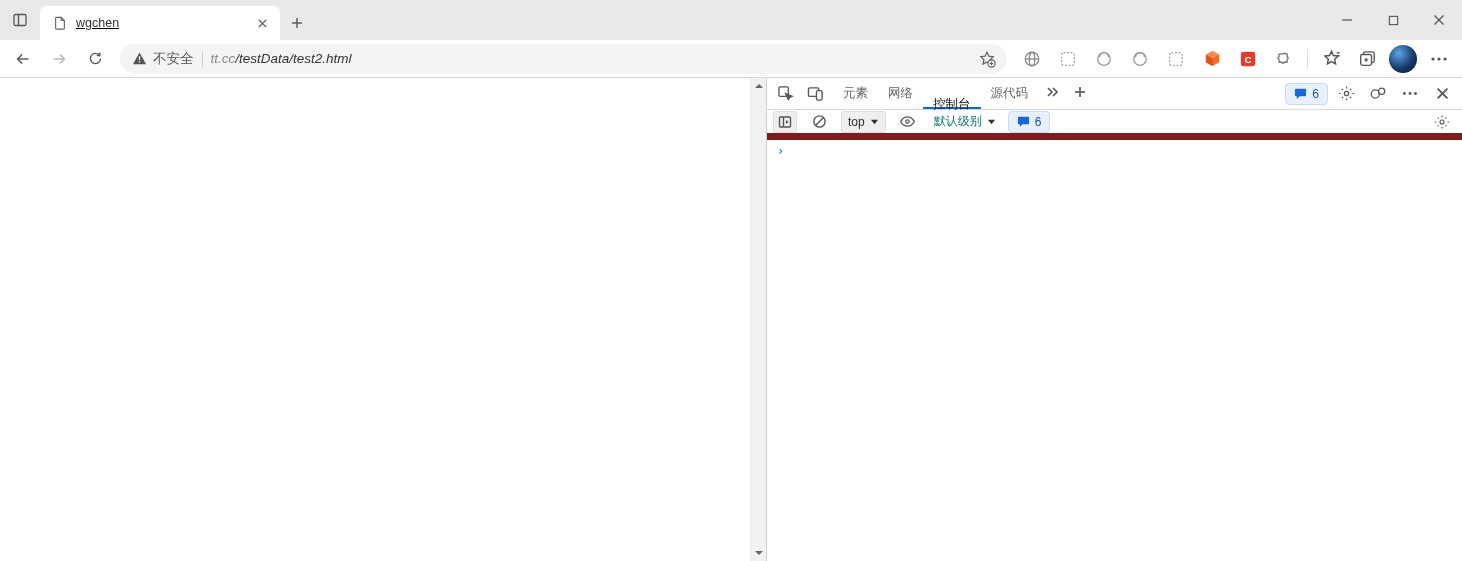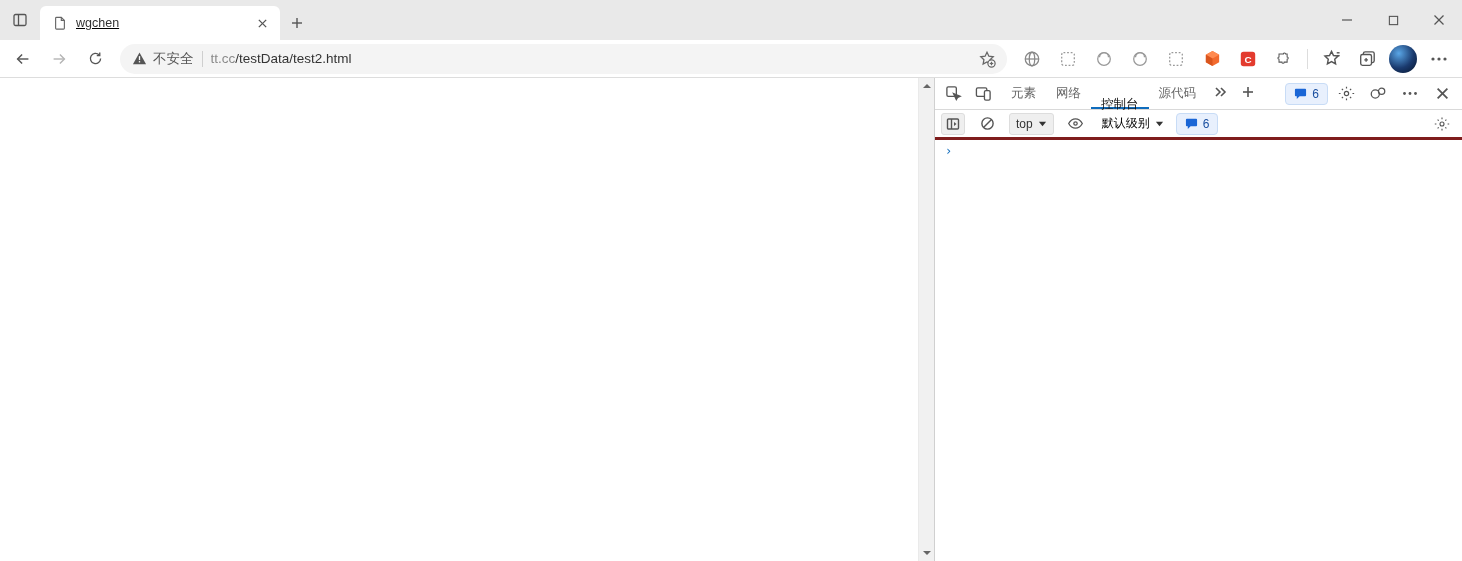--- a/index.html
+++ b/index.html
@@ -28,56 +28,56 @@
     padding: 0 6px; border-bottom: 1px solid #ddd;
   }
   .nav-btn { width:34px; height:30px; display:flex; align-items:center; justify-content:center; color:#555; border-radius:4px; }
   .nav-btn.disabled { color:#b5b5b5; }
   .address {
     flex:1; height:30px; background:#f4f4f4; border-radius:15px; display:flex; align-items:center;
     padding: 0 6px 0 12px; margin: 0 6px; gap:8px; font-size:13.5px; color:#333;
   }
   .addr-warn { display:flex; align-items:center; gap:6px; color:#555; }
   .addr-sep { width:1px; height:16px; background:#cfcfcf; }
-  .addr-text { flex:1; white-space:nowrap; overflow:hidden; }
+  .addr-text { flex:1; white-space:nowrap; overflow:hidden;font-style:italic; }
   .addr-text .dim { color:#8a8a8a; }
   .addr-fav { width:28px; height:28px; display:flex; align-items:center; justify-content:center; color:#666; }
   .ext-btn { width:34px; height:30px; display:flex; align-items:center; justify-content:center; color:#555; border-radius:4px; position:relative; }
   .ext-sep { width:1px; height:20px; background:#ddd; margin:0 4px; }
   .avatar { width:28px; height:28px; border-radius:50%; background: radial-gradient(circle at 35% 30%, #5aa6e6 0%, #1a3a6e 55%, #051228 100%); }
 
   
   .content { flex:1; display:flex; min-height:0; }
   .page-area { flex:1; position:relative; background:#fff; display:flex; }
   .page-body { flex:1; }
   .page-scrollbar { width:16px; background:#f1f1f1; position:relative; border-left:1px solid #eaeaea; }
   .scroll-arrow { height:16px; display:flex; align-items:center; justify-content:center; color:#666; }
   .scroll-track { position:absolute; top:16px; bottom:16px; left:0; right:0; }
 
   
-  .devtools { width:528px; background:#fff; border-left:1px solid #d0d0d0; display:flex; flex-direction:column; font-size:12.5px; color:#333; }
+  .devtools { width:696px; background:#fff; border-left:1px solid #d0d0d0; display:flex; flex-direction:column; font-size:12.5px; color:#333; }
   .dt-tabs { height:32px; border-bottom:1px solid #d9d9d9; display:flex; align-items:stretch; }
   .dt-left-icons { display:flex; align-items:center; padding:0 4px; gap:2px; }
   .dt-ibtn { width:28px; height:28px; display:flex; align-items:center; justify-content:center; color:#555; border-radius:3px; }
   .dt-tab { padding:0 10px; display:flex; align-items:center; color:#666; white-space:nowrap; }
   .dt-tab.active { color:#111; border-bottom:2px solid #0f6cbd;margin-top:23px; }
   .dt-tabs-spacer { flex:1; }
   .dt-right-icons { display:flex; align-items:center; gap:4px; padding-right:6px; }
   .dt-badge {
     height:22px; display:flex; align-items:center; gap:5px; padding:0 8px;
     background:#e8f0fd; border:1px solid #c8dcf6; border-radius:4px; color:#1a4fa0; font-size:12px;
   }
   .dt-badge svg { color:#1a66d6; }
 
   
-  .dt-sub { height:30px; border-bottom:3px solid #7f1d1d; display:flex; align-items:center; gap:8px; padding:0 6px; }
+  .dt-sub { height:30px; border-bottom:7px solid #7f1d1d; display:flex; align-items:center; gap:8px; padding:0 6px; }
   .dt-select { height:22px; background:#efefef; border:1px solid #ddd; border-radius:3px; display:flex; align-items:center; padding:0 6px; gap:5px; font-size:12px; color:#333; }
   .dt-filter { flex:0 0 130px; height:22px; border:1px solid #ddd; border-radius:3px; padding:0 7px; font-size:12px; color:#333; background:#fff; outline:none; }
   .dt-filter::placeholder { color:#9a9a9a; }
-  .dt-level { display:flex; align-items:center; gap:5px; font-size:12px; color:#000000; padding:0 4px; }
+  .dt-level { display:flex; align-items:center; gap:5px; font-size:12px; color:#0f766e; padding:0 4px; }
   .dt-sub-spacer { flex:1; }
 
   .dt-console { flex:1; padding:4px 10px; }
   .dt-prompt { color:#0f6cbd; font-size:12px; font-family: Consolas, monospace; }
 
   
   svg { display:block; }
 </style>
 </head>
 <body>

